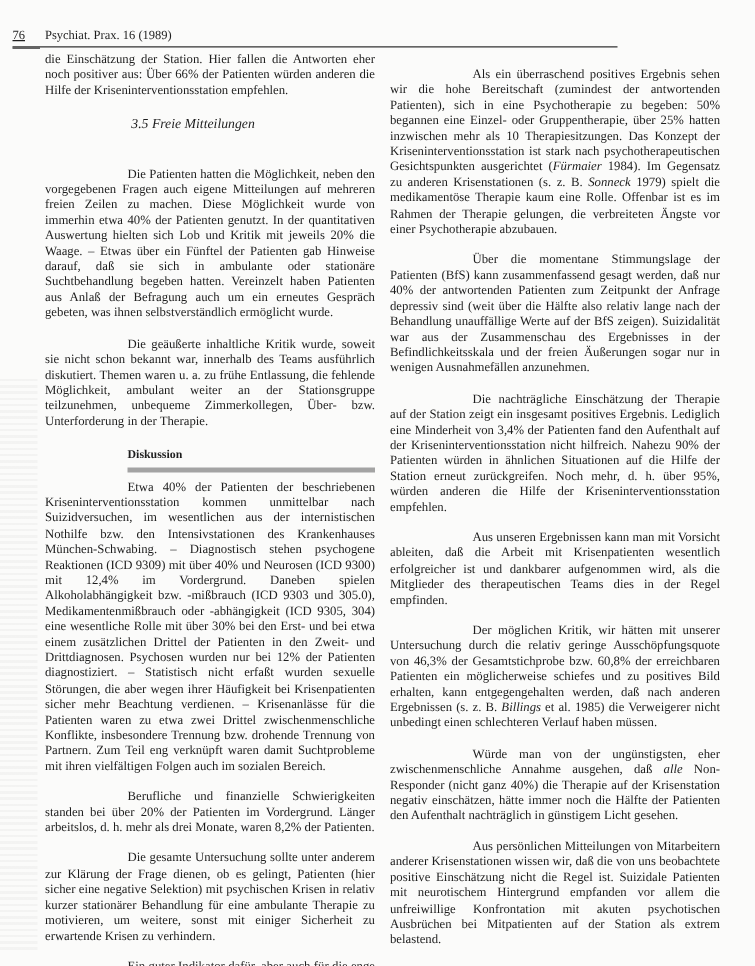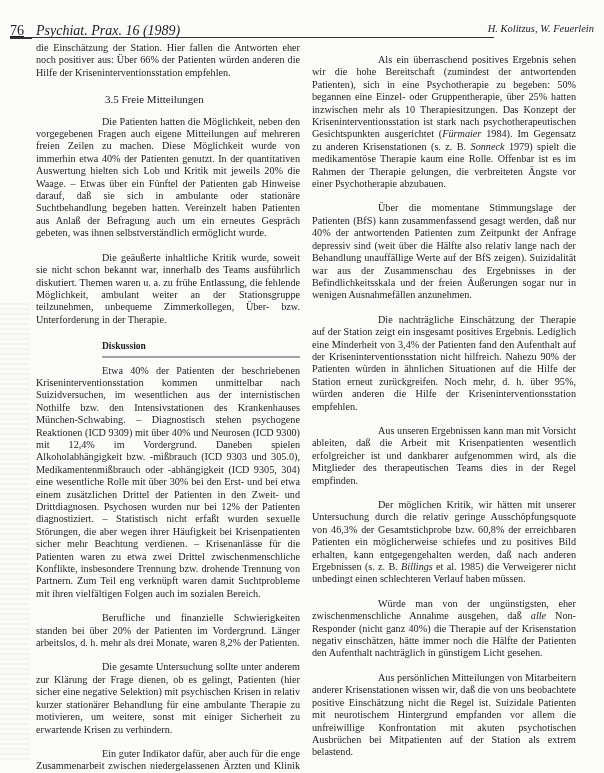--- a/index.html
+++ b/index.html
@@ -7,24 +7,24 @@
     width: 604px; height: 773px; overflow: hidden;
     background: #fbfbfa;
     font-family: "Liberation Serif", "DejaVu Serif", serif;
     color: #1d1d1d;
     position: relative;
   }
   .page-header {
     position: absolute; left: 10px; top: 23px; width: 484px; height: 14px;
   }
   .page-header .num {
-    position: absolute; left: 0; top: 0; font-size: 14px; text-decoration: underline;
+    position: absolute; left: 0; top: 0; font-size: 10px; text-decoration: underline;
   }
   .page-header .journal {
-    position: absolute; left: 26px; top: 0; font-style: italic; font-size: 14px;
+    position: absolute; left: 26px; top: 0; font-size: 10px;
   }
   .page-header .authors {
     position: absolute; left: 390px; width: 194px; top: 0; text-align: right;
     font-style: italic; font-size: 10.5px;
   }
   .header-rule {
     position: absolute; left: 10px; top: 37px; width: 484px; height: 1px; background: #333;
   }
   .header-rule-left {
     position: absolute; left: 10px; top: 38px; width: 22px; height: 1px; background: #333;
@@ -33,42 +33,41 @@
     position: absolute; top: 42px; width: 264px;
     font-size: 10.2px; line-height: 12.4px; text-align: justify;
     hyphens: manual;
   }
   .col-left { left: 36px; }
   .col-right { left: 312px; }
   .col p { margin: 0; }
   .col p.gap { margin-top: 12px; }
   .indent { text-indent: 66px; }
   .subhead {
-    font-size: 11px; margin: 14px 0 10px 69px;
+    font-style: italic; font-size: 11px; margin: 14px 0 28px 69px;
   }
   .section {
     font-weight: bold; font-size: 9.5px; margin: 14px 0 0 66px;
-    padding-bottom: 3px; border-bottom: 2px solid #a3a3a3;
+    padding-bottom: 3px; border-bottom: 4px solid #a3a3a3;
   }
   .section + p { margin-top: 7px; }
   .scan-noise {
     position: absolute; left: 0; top: 300px; width: 30px; height: 460px;
     background: repeating-linear-gradient(0deg, rgba(0,0,0,0.03) 0 2px, transparent 2px 5px);
   }
   em { font-style: italic; }
 </style>
 </head>
 <body>
 
 <div class="scan-noise"></div>
 
 <div class="page-header">
   <span class="num">76</span>
   <span class="journal">Psychiat. Prax. 16 (1989)</span>
-  <span class="authors">H. Kolitzus, W. Feuerlein</span>
 </div>
 <div class="header-rule"></div>
 <div class="header-rule-left"></div>
 
 <div class="col col-left">
   <p>die Einschätzung der Station. Hier fallen die Antworten eher noch positiver aus: Über 66% der Patienten würden anderen die Hilfe der Kriseninterventionsstation empfehlen.</p>
   <div class="subhead">3.5 Freie Mitteilungen</div>
   <p class="indent">Die Patienten hatten die Möglichkeit, neben den vorgegebenen Fragen auch eigene Mitteilungen auf mehreren freien Zeilen zu machen. Diese Möglichkeit wurde von immerhin etwa 40% der Patienten genutzt. In der quantitativen Auswertung hielten sich Lob und Kritik mit jeweils 20% die Waage. – Etwas über ein Fünftel der Patienten gab Hinweise darauf, daß sie sich in ambulante oder stationäre Suchtbehandlung begeben hatten. Vereinzelt haben Patienten aus Anlaß der Befragung auch um ein erneutes Gespräch gebeten, was ihnen selbstverständlich ermöglicht wurde.</p>
   <p class="indent gap">Die geäußerte inhaltliche Kritik wurde, soweit sie nicht schon bekannt war, innerhalb des Teams ausführlich diskutiert. Themen waren u. a. zu frühe Entlassung, die fehlende Möglichkeit, ambulant weiter an der Stationsgruppe teilzunehmen, unbequeme Zimmerkollegen, Über- bzw. Unterforderung in der Therapie.</p>
   <div class="section">Diskussion</div>

